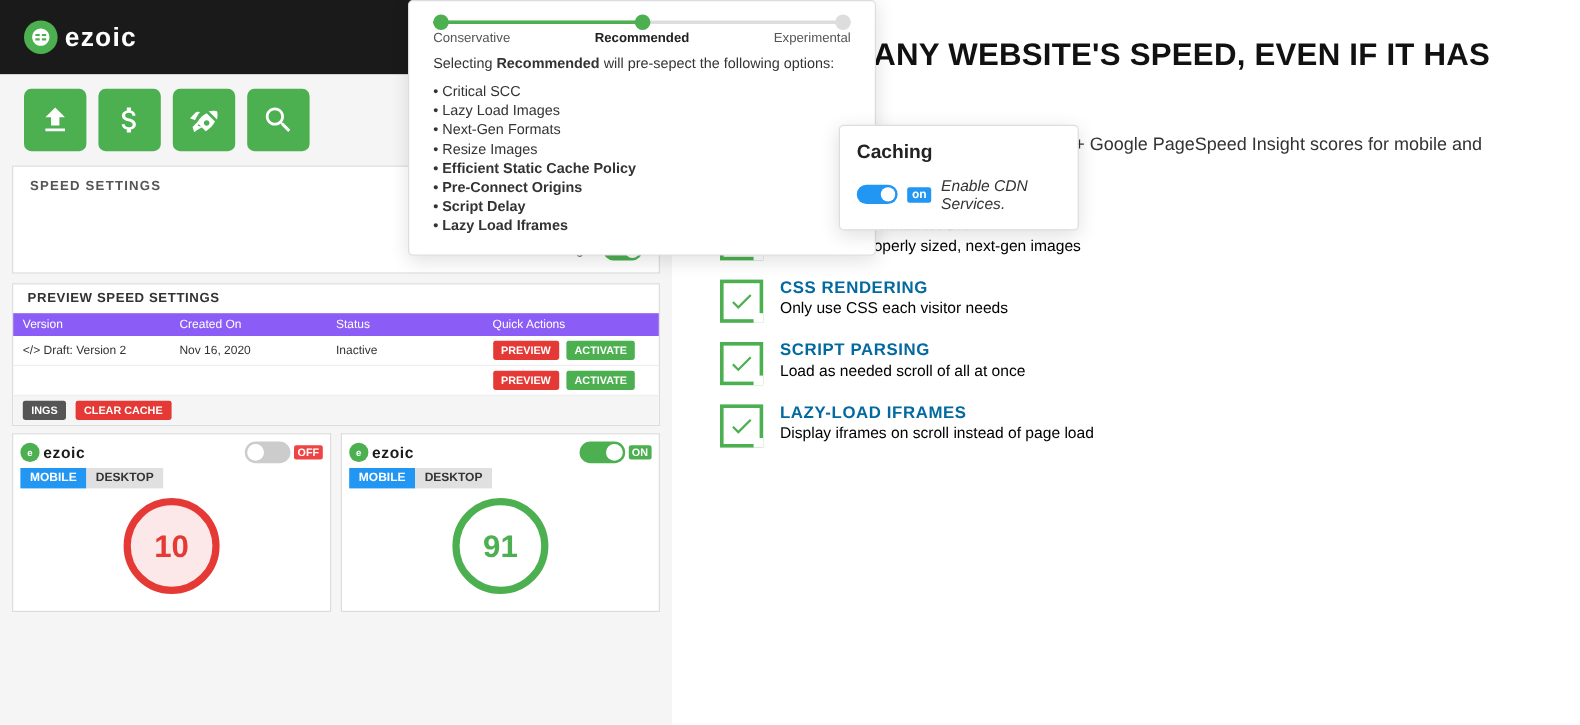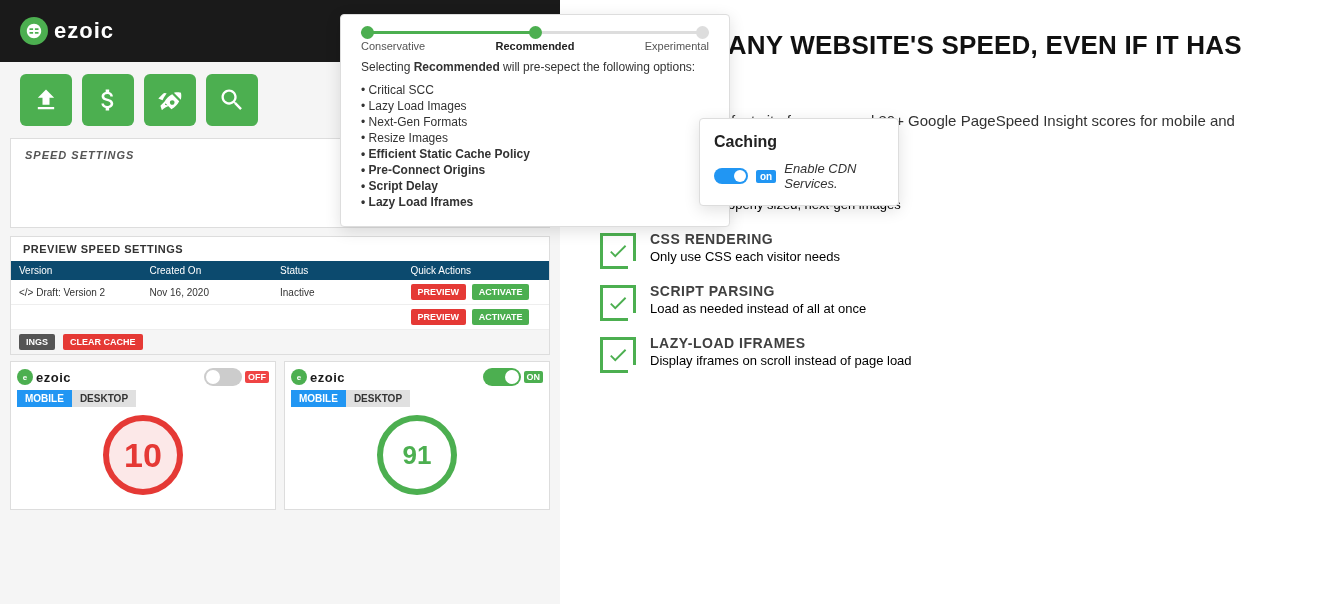--- a/index.html
+++ b/index.html
@@ -91,21 +91,20 @@
       margin: 0 10px;
       padding: 10px 14px;
       border: 1px solid #ddd;
     }
     .speed-settings-label {
       font-size: 11px;
       color: #555;
       font-weight: bold;
       letter-spacing: 1px;
       margin-bottom: 8px;
-      font-style: italic;
     }
     .toggle-row {
       display: flex;
       align-items: flex-end;
       font-size: 11px;
       color: #444;
       flex-direction: column;
     }
     .toggle-group {
       display: flex;
@@ -137,21 +136,21 @@
       border: 1px solid #ddd;
     }
     .preview-header {
       font-size: 11px;
       font-weight: bold;
       color: #333;
       padding: 6px 12px;
       letter-spacing: 0.5px;
     }
     .table-header-row {
-      background: #0c4a6e;
+      background: #8b5cf6;
       display: flex;
       padding: 4px 8px;
     }
     .th-cell {
       color: white;
       font-size: 10px;
       flex: 1;
       text-align: left;
     }
     .table-data-row {
@@ -312,42 +311,42 @@
       padding: 8px 0;
     }
     .score-circle-bad {
       width: 80px;
       height: 80px;
       border-radius: 50%;
       border: 6px solid #e53935;
       display: flex;
       align-items: center;
       justify-content: center;
-      font-size: 34px;
+      font-size: 26px;
       font-weight: bold;
       color: #e53935;
       background: #fce8e8;
     }
     .score-circle-good {
       width: 80px;
       height: 80px;
       border-radius: 50%;
       border: 6px solid #4caf50;
       display: flex;
       align-items: center;
       justify-content: center;
       font-size: 26px;
       font-weight: bold;
       color: #4caf50;
     }
 
     
     .tooltip-popup {
       position: absolute;
-      top: 14px;
+      top: 0;
       left: 340px;
       width: 390px;
       background: white;
       border: 1px solid #ddd;
       border-radius: 4px;
       padding: 16px 20px;
       box-shadow: 0 4px 16px rgba(0,0,0,0.12);
       z-index: 10;
     }
     .slider-track {
@@ -540,21 +539,21 @@
     .checkmark-svg {
       width: 22px;
       height: 22px;
     }
     .feature-text {
       flex: 1;
     }
     .feature-title {
       font-size: 14px;
       font-weight: 900;
-      color: #404040;
+      color: #0369a1;
       letter-spacing: 0.5px;
       margin-bottom: 2px;
     }
     .feature-desc {
       font-size: 13px;
       color: #000000;
     }
 
     
     .clear-row {
@@ -789,21 +788,21 @@
     </div>
 
     <div class="feature-item">
       <div class="checkmark-box">
         <svg class="checkmark-svg" viewBox="0 0 24 24">
           <path fill="#4caf50" d="M9 16.17L4.83 12l-1.42 1.41L9 19 21 7l-1.41-1.41z"></path>
         </svg>
       </div>
       <div class="feature-text">
         <div class="feature-title">SCRIPT PARSING</div>
-        <div class="feature-desc">Load as needed instead of all at once</div>
+        <div class="feature-desc">Load as needed scroll of all at once</div>
       </div>
     </div>
 
     <div class="feature-item">
       <div class="checkmark-box">
         <svg class="checkmark-svg" viewBox="0 0 24 24">
           <path fill="#4caf50" d="M9 16.17L4.83 12l-1.42 1.41L9 19 21 7l-1.41-1.41z"></path>
         </svg>
       </div>
       <div class="feature-text">

